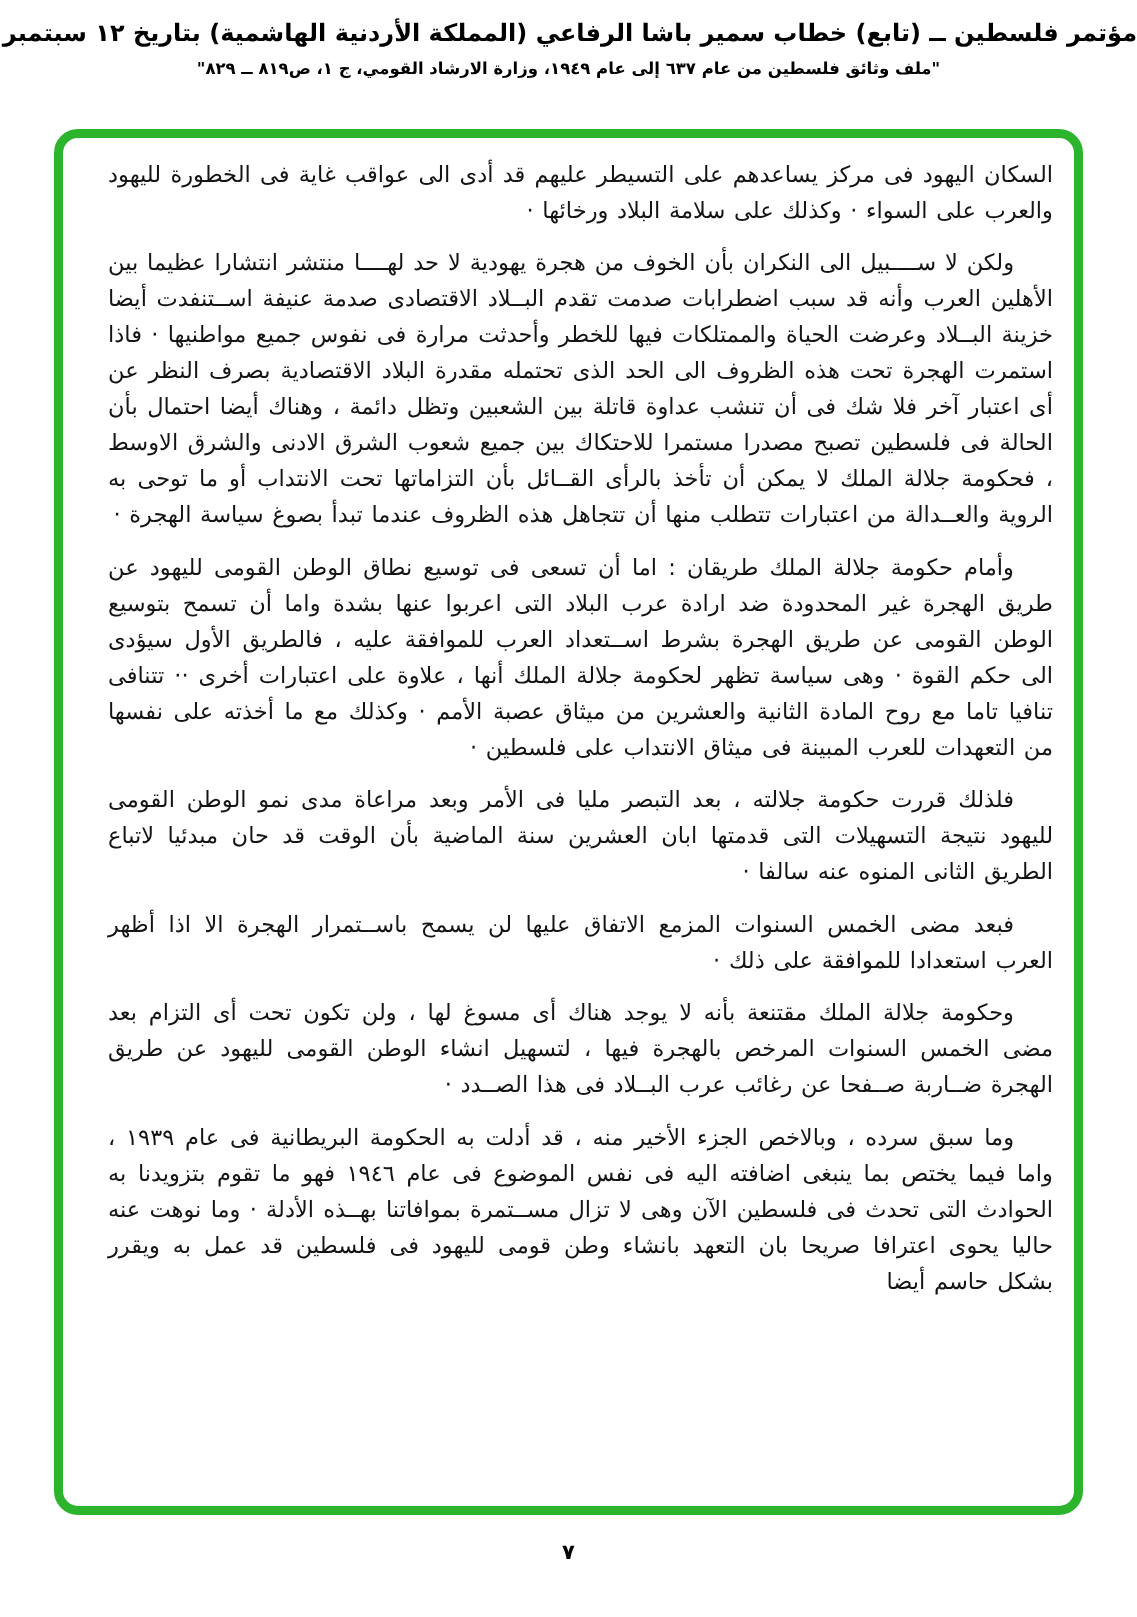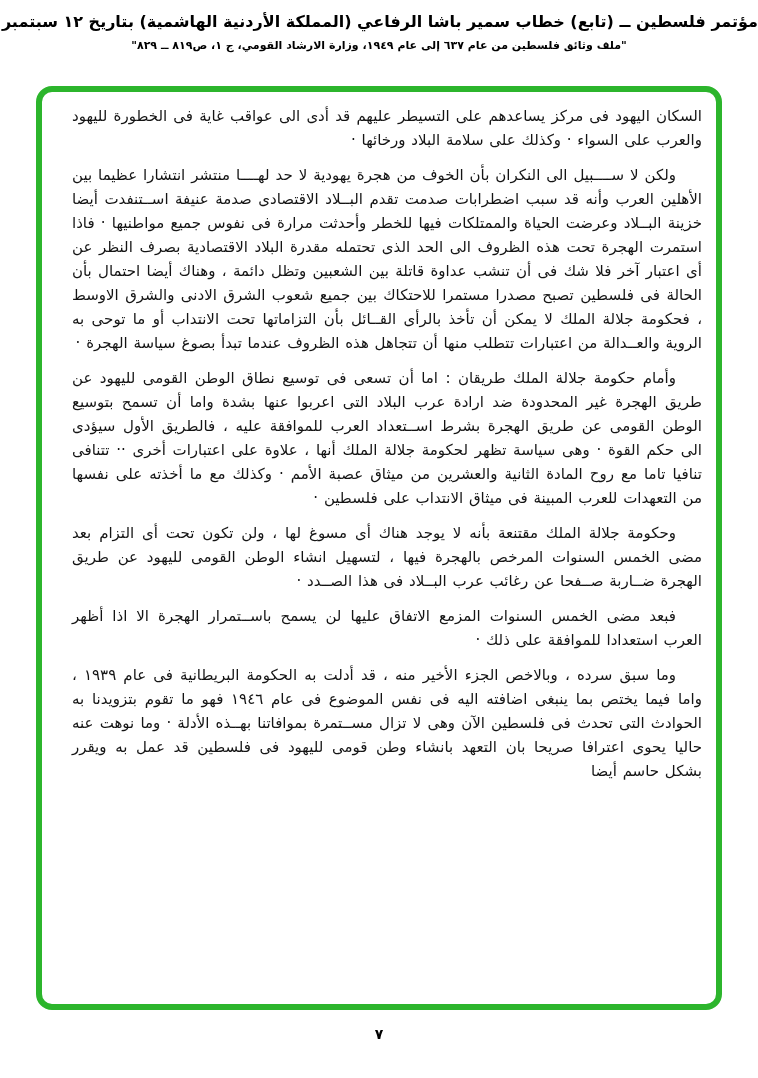--- a/index.html
+++ b/index.html
@@ -82,20 +82,21 @@
 <header class="page-header">
   <div class="doc-title">مؤتمر فلسطين ــ (تابع) خطاب سمير باشا الرفاعي (المملكة الأردنية الهاشمية) بتاريخ ١٢ سبتمبر ١٩٤٦</div>
   <div class="doc-source">"ملف وثائق فلسطين من عام ٦٣٧ إلى عام ١٩٤٩، وزارة الارشاد القومي، ج ١، ص٨١٩ ــ ٨٢٩"</div>
 </header>
 
 <main class="green-frame">
 
 <p class="para">السكان اليهود فى مركز يساعدهم على التسيطر عليهم قد أدى الى عواقب غاية فى الخطورة لليهود والعرب على السواء · وكذلك على سلامة البلاد ورخائها ·</p>
     <p class="para">ولكن لا ســــبيل الى النكران بأن الخوف من هجرة يهودية لا حد لهــــا منتشر انتشارا عظيما بين الأهلين العرب وأنه قد سبب اضطرابات صدمت تقدم البــلاد الاقتصادى صدمة عنيفة اســتنفدت أيضا خزينة البــلاد وعرضت الحياة والممتلكات فيها للخطر وأحدثت مرارة فى نفوس جميع مواطنيها · فاذا استمرت الهجرة تحت هذه الظروف الى الحد الذى تحتمله مقدرة البلاد الاقتصادية بصرف النظر عن أى اعتبار آخر فلا شك فى أن تنشب عداوة قاتلة بين الشعبين وتظل دائمة ، وهناك أيضا احتمال بأن الحالة فى فلسطين تصبح مصدرا مستمرا للاحتكاك بين جميع شعوب الشرق الادنى والشرق الاوسط ، فحكومة جلالة الملك لا يمكن أن تأخذ بالرأى القــائل بأن التزاماتها تحت الانتداب أو ما توحى به الروية والعــدالة من اعتبارات تتطلب منها أن تتجاهل هذه الظروف عندما تبدأ بصوغ سياسة الهجرة ·</p>
     <p class="para">وأمام حكومة جلالة الملك طريقان : اما أن تسعى فى توسيع نطاق الوطن القومى لليهود عن طريق الهجرة غير المحدودة ضد ارادة عرب البلاد التى اعربوا عنها بشدة واما أن تسمح بتوسيع الوطن القومى عن طريق الهجرة بشرط اســتعداد العرب للموافقة عليه ، فالطريق الأول سيؤدى الى حكم القوة · وهى سياسة تظهر لحكومة جلالة الملك أنها ، علاوة على اعتبارات أخرى ·· تتنافى تنافيا تاما مع روح المادة الثانية والعشرين من ميثاق عصبة الأمم · وكذلك مع ما أخذته على نفسها من التعهدات للعرب المبينة فى ميثاق الانتداب على فلسطين ·</p>
+    <p class="para">فلذلك قررت حكومة جلالته ، بعد التبصر مليا فى الأمر وبعد مراعاة مدى نمو الوطن القومى لليهود نتيجة التسهيلات التى قدمتها ابان العشرين سنة الماضية بأن الوقت قد حان مبدئيا لاتباع الطريق الثانى المنوه عنه سالفا ·</p>
+    <p class="para">فبعد مضى الخمس السنوات المزمع الاتفاق عليها لن يسمح باســتمرار الهجرة الا اذا أظهر العرب استعدادا للموافقة على ذلك ·</p>
     <p class="para">وحكومة جلالة الملك مقتنعة بأنه لا يوجد هناك أى مسوغ لها ، ولن تكون تحت أى التزام بعد مضى الخمس السنوات المرخص بالهجرة فيها ، لتسهيل انشاء الوطن القومى لليهود عن طريق الهجرة ضــاربة صــفحا عن رغائب عرب البــلاد فى هذا الصــدد ·</p>
-    <p class="para">فبعد مضى الخمس السنوات المزمع الاتفاق عليها لن يسمح باســتمرار الهجرة الا اذا أظهر العرب استعدادا للموافقة على ذلك ·</p>
     <p class="para">وما سبق سرده ، وبالاخص الجزء الأخير منه ، قد أدلت به الحكومة البريطانية فى عام ١٩٣٩ ، واما فيما يختص بما ينبغى اضافته اليه فى نفس الموضوع فى عام ١٩٤٦ فهو ما تقوم بتزويدنا به الحوادث التى تحدث فى فلسطين الآن وهى لا تزال مســتمرة بموافاتنا بهــذه الأدلة · وما نوهت عنه حاليا يحوى اعترافا صريحا بان التعهد بانشاء وطن قومى لليهود فى فلسطين قد عمل به ويقرر بشكل حاسم أيضا</p>
   </main>
 
 <footer class="page-footer">
   <span class="page-number">٧</span>
 </footer>
 
 </body></html>

